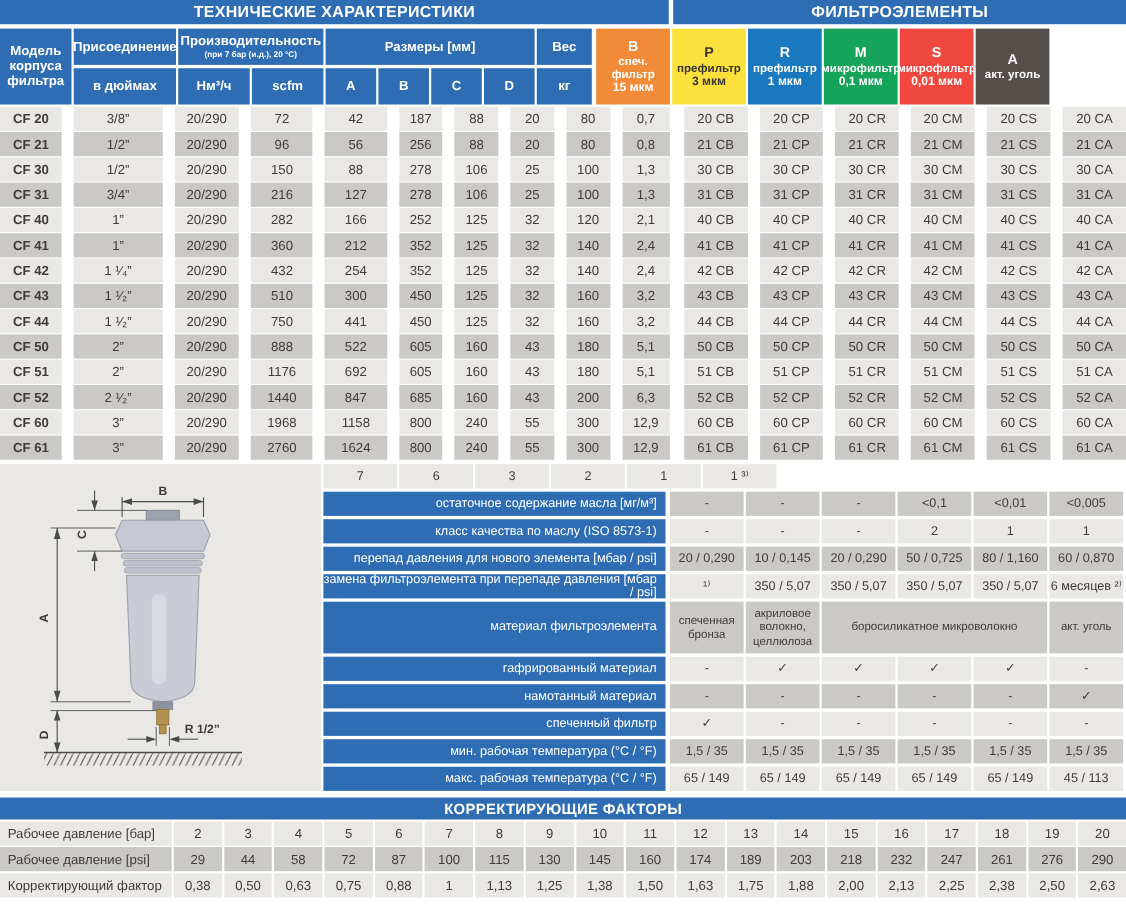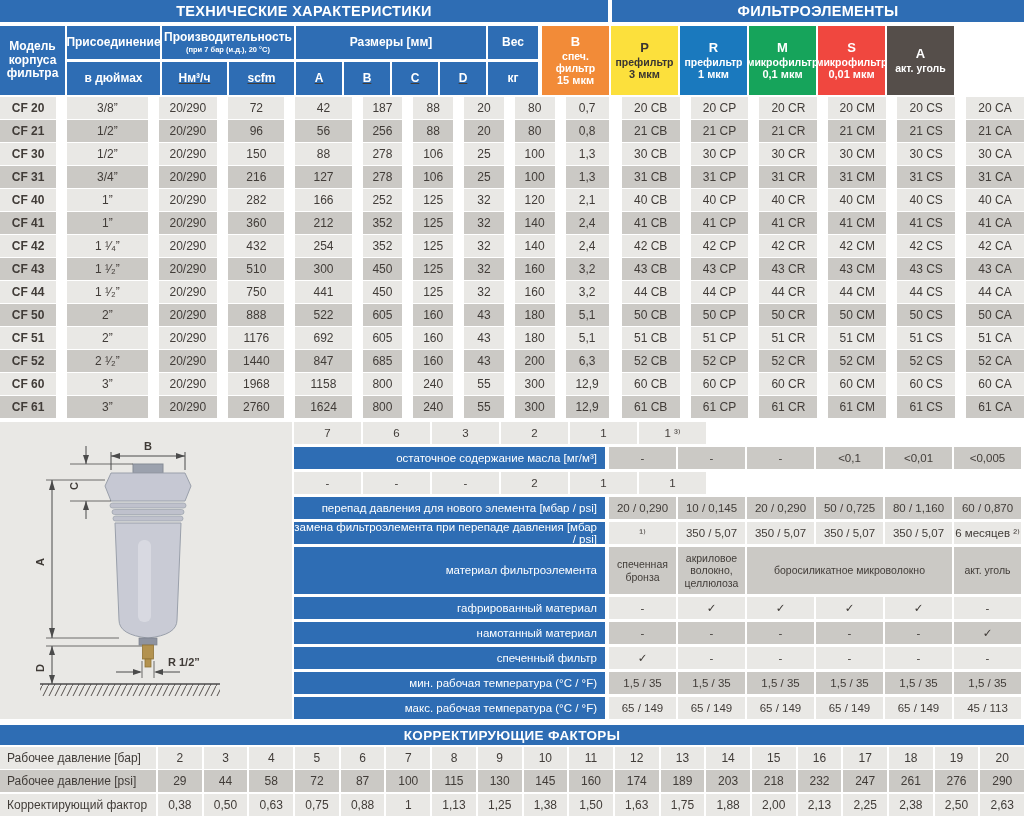--- a/index.html
+++ b/index.html
@@ -14,21 +14,21 @@
   .band-left{width:608px;}
   .band-right{flex:1;}
   
   .hdr{display:flex;gap:2px;margin:4px 0 2px;height:69px;}
   .hcell{background:#2e6db4;color:#fff;font-weight:bold;font-size:12px;
     display:flex;flex-direction:column;align-items:center;justify-content:center;
     text-align:center;line-height:1.15;}
   .hgroup{display:flex;flex-direction:column;gap:3px;}
   .hgroup .top{height:33px;}
   .hgroup .bot{height:33px;}
-  .hsplit{display:flex;gap:2px;height:33px;text-decoration:underline;}
+  .hsplit{display:flex;gap:2px;height:33px;}
   .w-model{width:65px;} .w-conn{width:93px;} .w-press{width:68px;}
   .w-cap{width:132px;} .w-nm{width:65px;} .w-scfm{width:65px;}
   .w-dims{width:190px;} .w-dim{width:46px;}
   .w-wt{width:50px;margin-right:2px;}
   .w-f{width:67px;}
   .cap-note{font-size:7.5px;font-weight:bold;margin-top:1px;}
   .fcell{height:69px;display:flex;flex-direction:column;align-items:center;justify-content:center;
     text-align:center;color:#fff;line-height:1.15;}
   .fcode{font-weight:bold;font-size:13px;}
   .ftype{font-size:10.5px;font-weight:bold;}
@@ -473,20 +473,21 @@
           <div class="spec-row">
           <div class="spec-label">остаточное содержание масла [мг/м³]</div>
           <div class="spec-cell">-</div>
           <div class="spec-cell">-</div>
           <div class="spec-cell">-</div>
           <div class="spec-cell">&lt;0,1</div>
           <div class="spec-cell">&lt;0,01</div>
           <div class="spec-cell">&lt;0,005</div>
         </div>
           <div class="spec-row">
+          <div class="spec-label">класс качества по маслу (ISO 8573-1)</div>
           <div class="spec-cell">-</div>
           <div class="spec-cell">-</div>
           <div class="spec-cell">-</div>
           <div class="spec-cell">2</div>
           <div class="spec-cell">1</div>
           <div class="spec-cell">1</div>
         </div>
           <div class="spec-row">
           <div class="spec-label">перепад давления для нового элемента [мбар / psi]</div>
           <div class="spec-cell">20 / 0,290</div>

